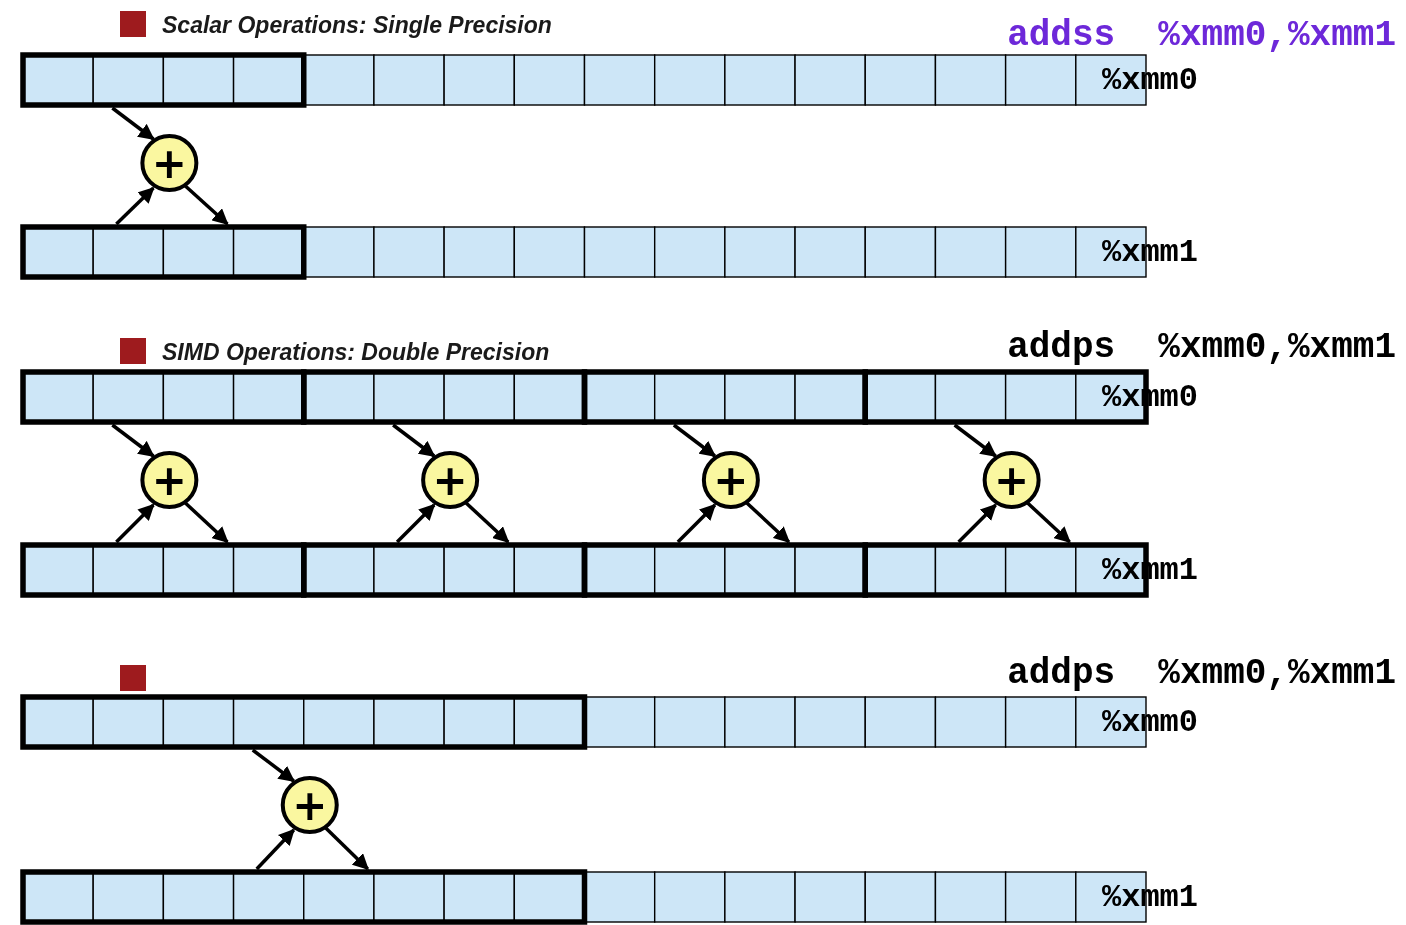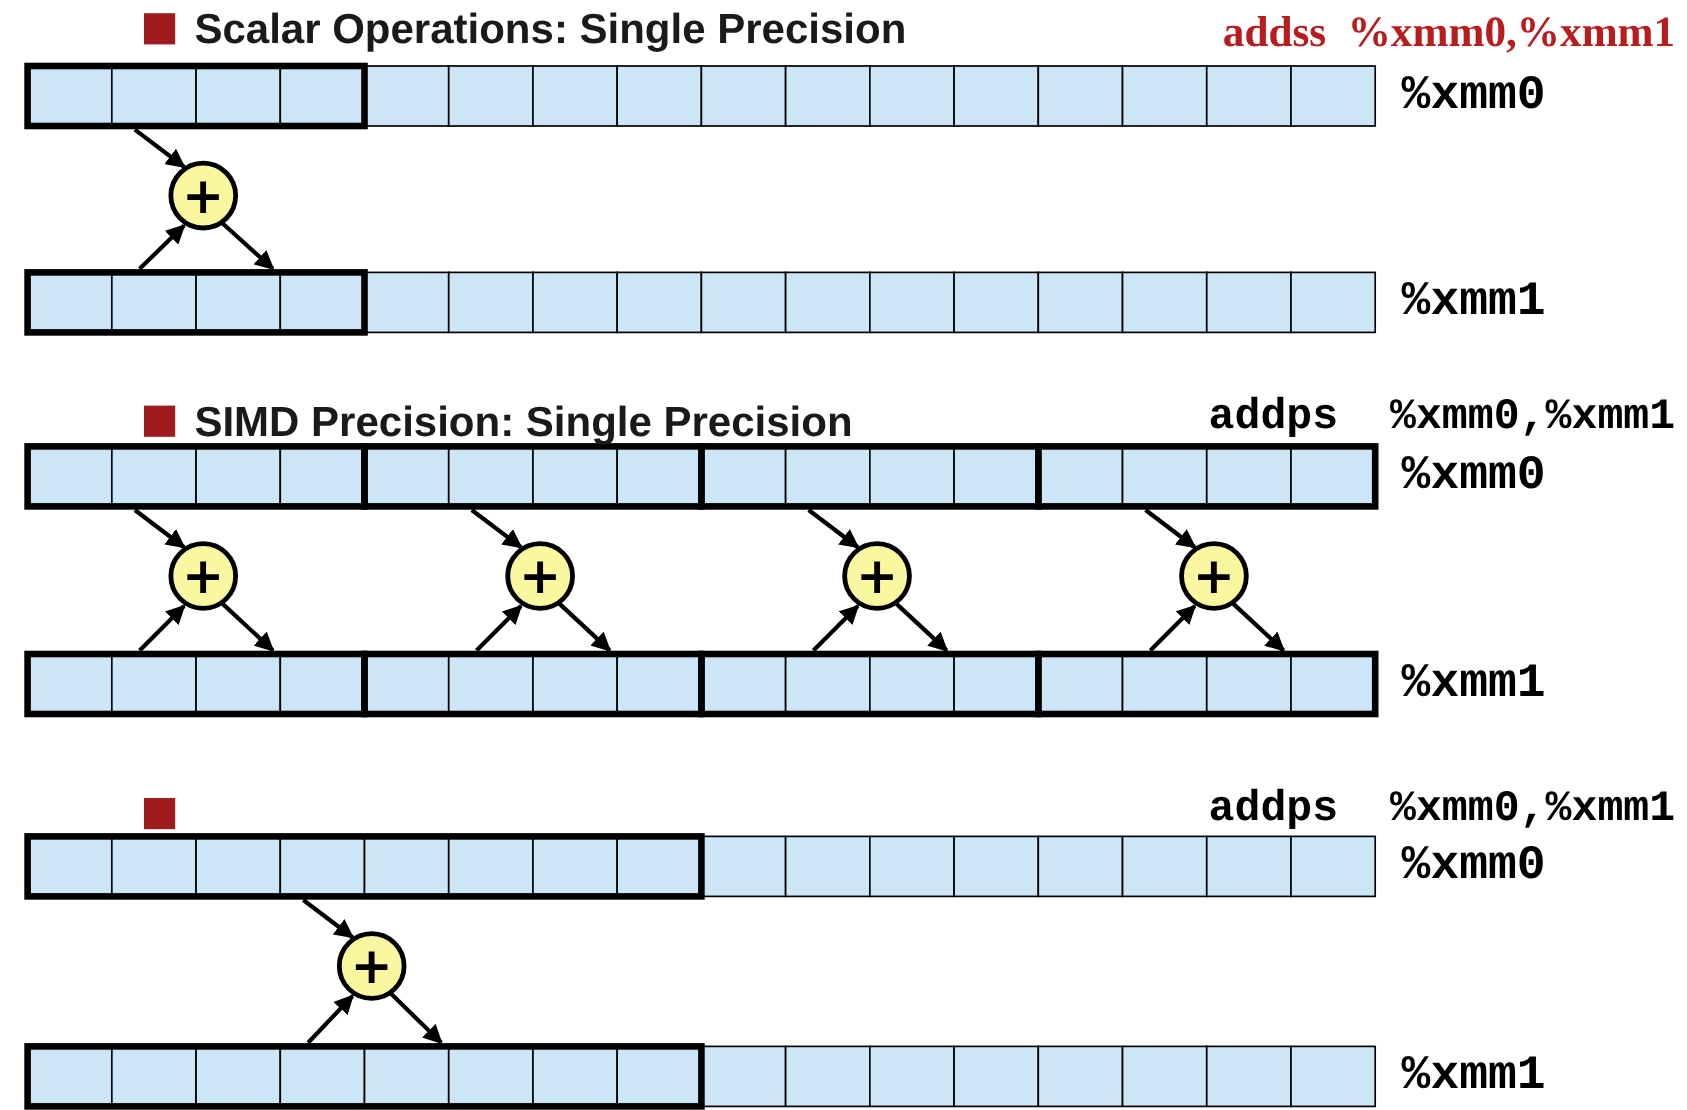--- a/index.html
+++ b/index.html
@@ -15,34 +15,34 @@
     position:absolute;left:120px;
     display:flex;align-items:center;gap:16px;
     height:38px;
   }
   .bullet{
     width:26px;height:26px;flex:0 0 auto;
     margin-top:-2px;
     background:#9e1b1e;
   }
   .title{
-    font-size:35px;font-weight:600;color:#1a1a1a;
-    letter-spacing:0px;white-space:nowrap;
+    font-size:23px;font-weight:600;color:#1a1a1a;
+    letter-spacing:0px;white-space:nowrap;font-style:italic;
   }
   .instr{
     position:absolute;right:10px;text-align:right;
     font-family:"Liberation Mono","DejaVu Sans Mono",monospace;
     font-weight:700;font-size:36px;color:#000;
     white-space:pre;
   }
   .reglabel{
-    position:absolute;left:1168px;height:50px;
+    position:absolute;left:1102px;height:50px;
     display:flex;align-items:center;
     font-family:"Liberation Mono","DejaVu Sans Mono",monospace;
-    font-weight:700;font-size:40px;color:#000;
+    font-weight:700;font-size:32px;color:#000;
     white-space:pre;
   }
 </style>
 </head>
 <body>
 
 <div class="canvas">
 
   <svg id="diagram-svg" width="1406" height="925">
     <defs>
@@ -195,27 +195,27 @@
         <line x1="325.75" y1="828" x2="367.75" y2="869" stroke="#000000" stroke-width="3.5" marker-end="url(#ah)"></line>
         <circle cx="309.75" cy="805" r="27" fill="#faf7a0" stroke="#000000" stroke-width="4"></circle>
         <text x="309.75" y="805" text-anchor="middle" dominant-baseline="central" font-family="&quot;DejaVu Sans&quot;, sans-serif" font-size="42" font-weight="bold" fill="#000">+</text>
       </g>
   </svg>
 
   <div class="hdr" style="top:6px">
     <span class="bullet" style="background: rgb(158, 27, 30);"></span>
     <span class="title" style="color: rgb(26, 26, 26);">Scalar Operations: Single Precision</span>
   </div>
-  <div class="instr" style="top: 5px; color: #b91c1c; font-family: Liberation Serif, serif;">addss  %xmm0,%xmm1</div>
+  <div class="instr" style="top: 15px; color: #6d28d9;">addss  %xmm0,%xmm1</div>
   <div class="reglabel" style="top: 55px; color: rgb(0, 0, 0);">%xmm0</div>
   <div class="reglabel" style="top: 227px; color: rgb(0, 0, 0);">%xmm1</div>
 
   <div class="hdr" style="top:333px">
     <span class="bullet" style="background: rgb(158, 27, 30);"></span>
-    <span class="title" style="color: rgb(26, 26, 26);">SIMD Precision: Single Precision</span>
+    <span class="title" style="color: rgb(26, 26, 26);">SIMD Operations: Double Precision</span>
   </div>
   <div class="instr" style="top: 327px; color: rgb(0, 0, 0);">addps  %xmm0,%xmm1</div>
   <div class="reglabel" style="top: 372px; color: rgb(0, 0, 0);">%xmm0</div>
   <div class="reglabel" style="top: 545px; color: rgb(0, 0, 0);">%xmm1</div>
 
   <div class="hdr" style="top:660px">
     <span class="bullet" style="background: rgb(158, 27, 30);"></span>
   </div>
   <div class="instr" style="top: 653px; color: rgb(0, 0, 0);">addps  %xmm0,%xmm1</div>
   <div class="reglabel" style="top: 697px; color: rgb(0, 0, 0);">%xmm0</div>

